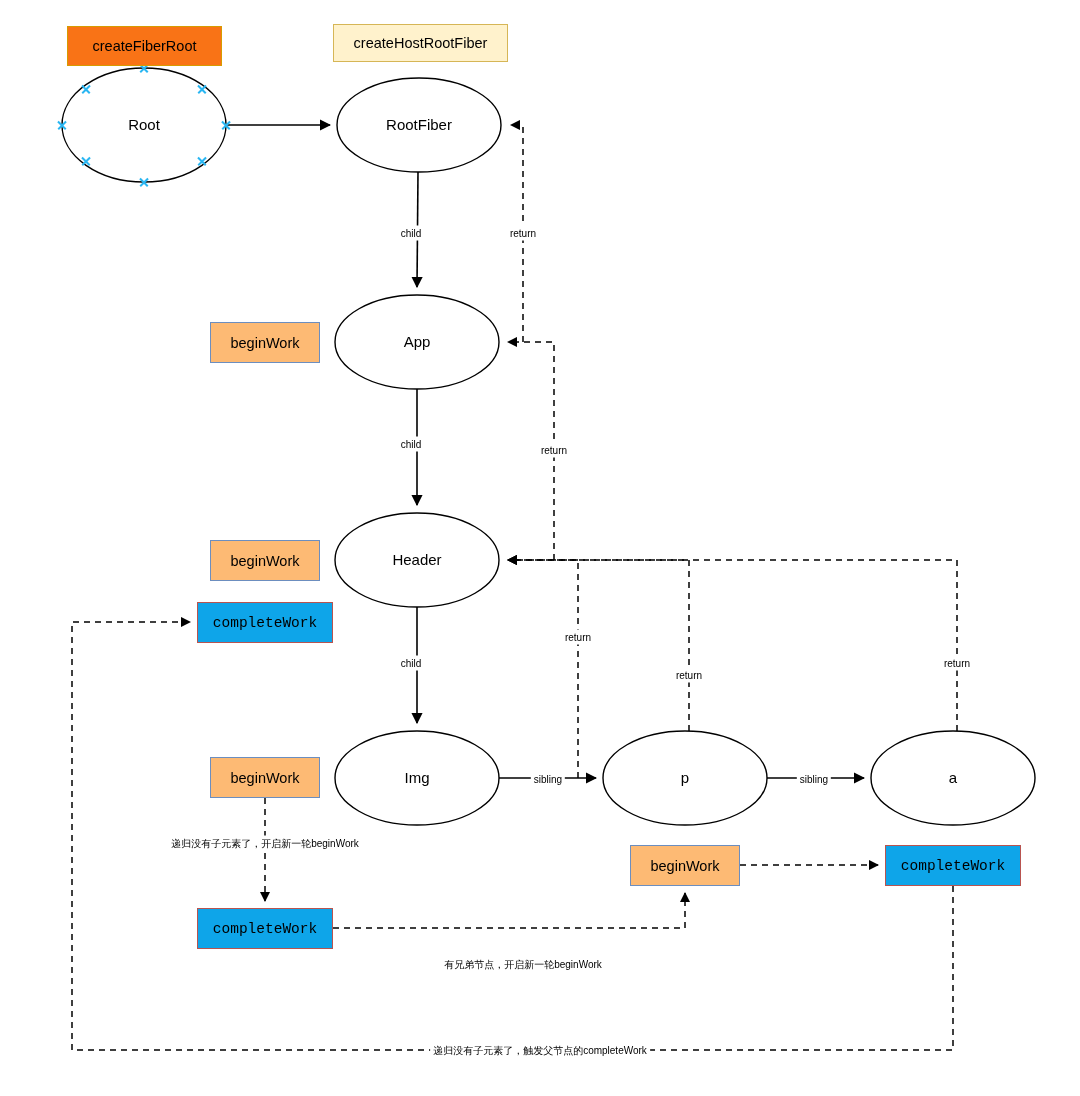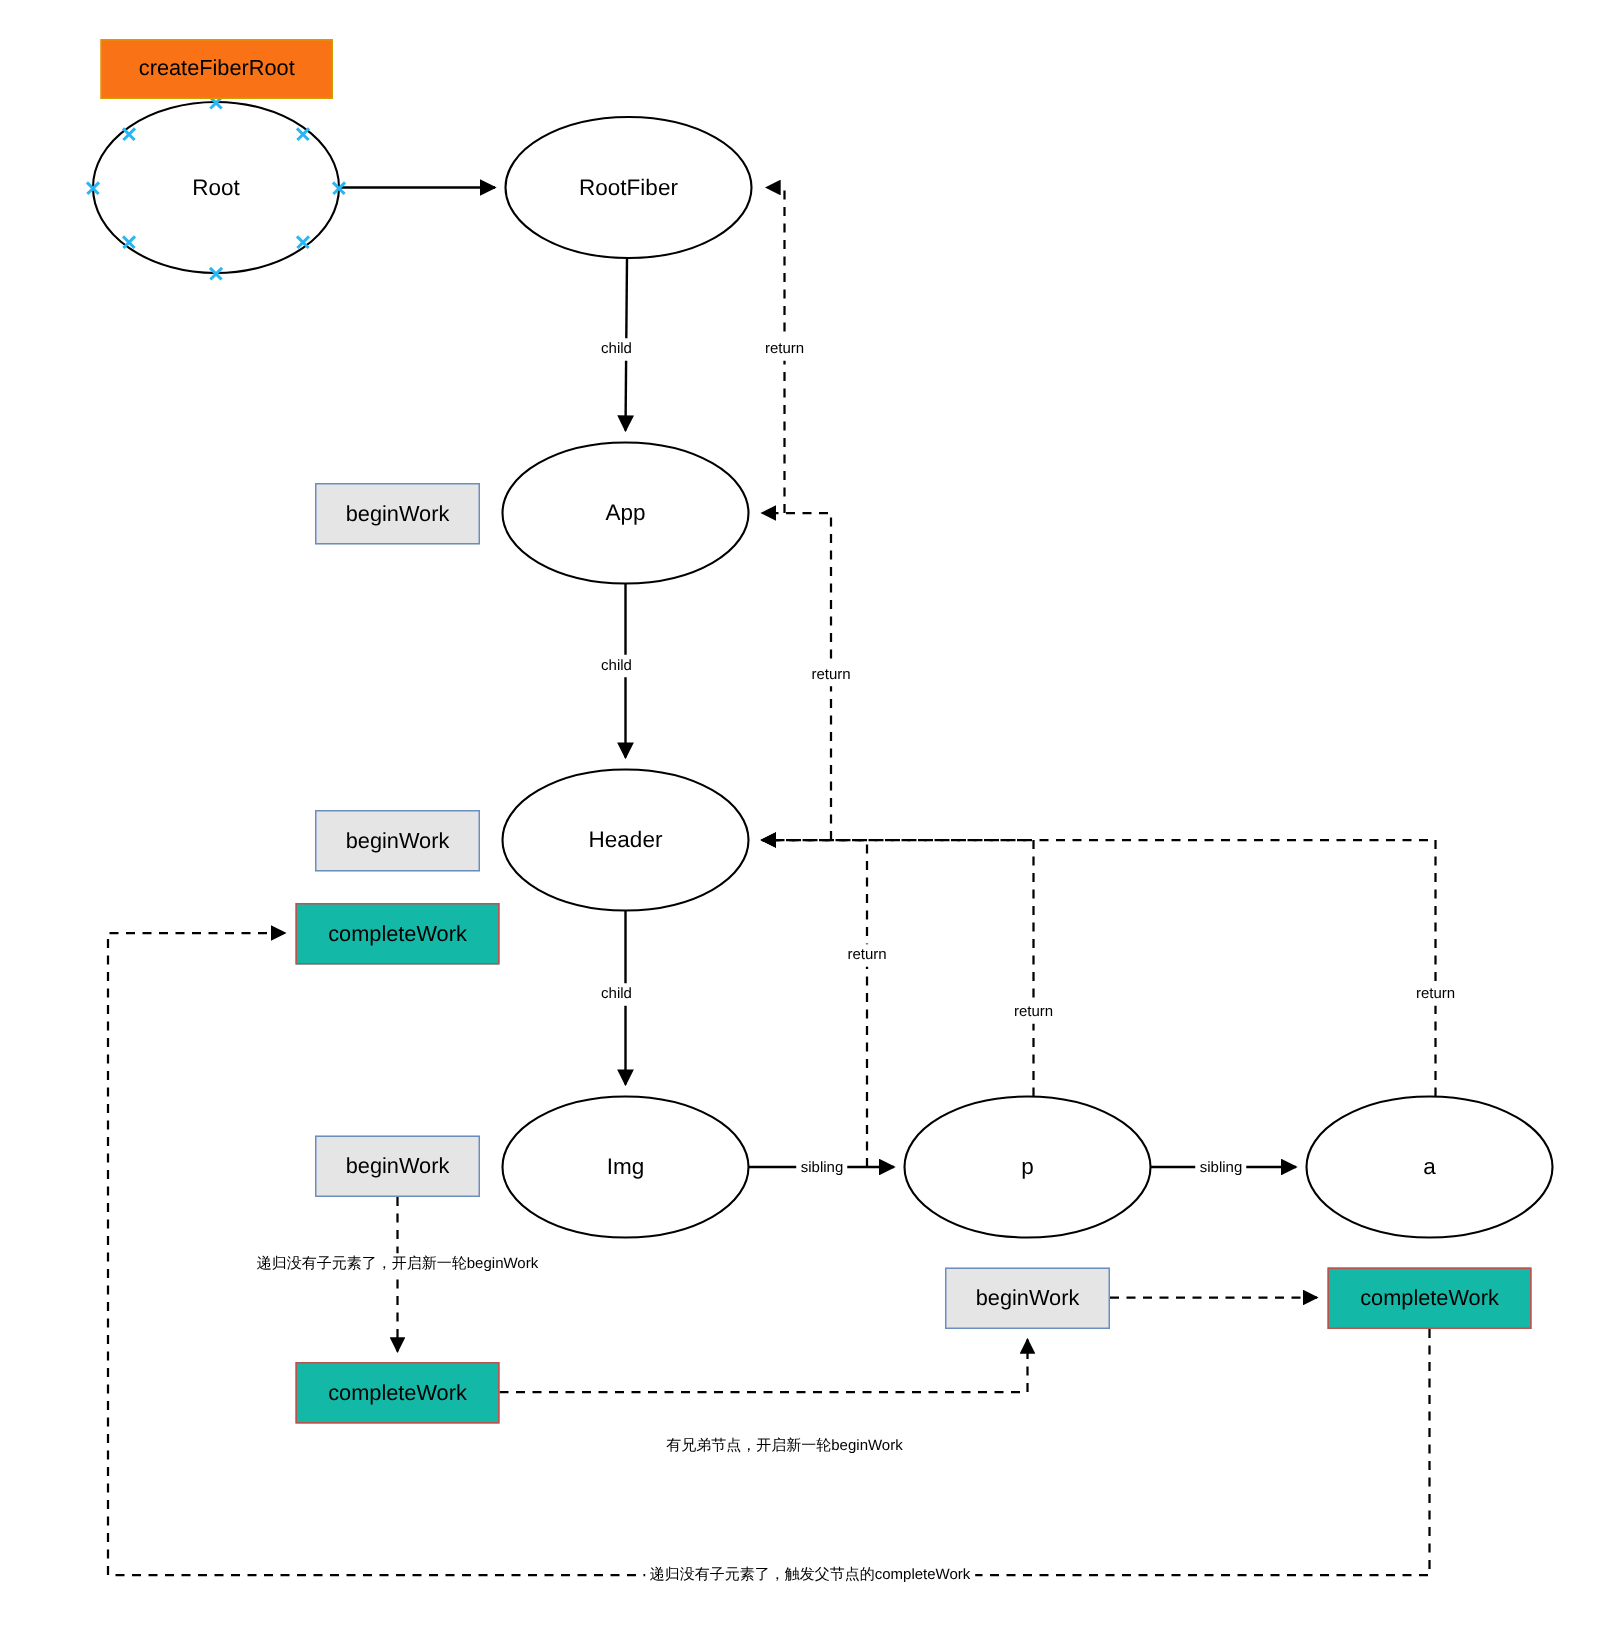--- a/index.html
+++ b/index.html
@@ -47,26 +47,27 @@
     display: flex;
     align-items: center;
     justify-content: center;
     font-size: 14.5px;
     color: #000000;
     border-style: solid;
     border-width: 1px;
     white-space: nowrap;
   }
   .tag-begin {
-    background: #e5e5e5;
+    background: #fdba74;
     border-color: #6c8ebf;
   }
   .tag-complete {
-    background: #14b8a6;
+    background: #0ea5e9;
     border-color: #b85450;
+    font-family: Liberation Mono, monospace;
   }
   .tag-orange {
     background: #f97316;
     border-color: #d79b00;
   }
   .tag-yellow {
     background: #fff2cc;
     border-color: #d6b656;
   }
   .handle {
@@ -169,20 +170,21 @@
     <span class="handle" style="left:226px; top:125px;"></span>
     <span class="handle" style="left:202px; top:161px;"></span>
     <span class="handle" style="left:144px; top:182px;"></span>
     <span class="handle" style="left:86px;  top:161px;"></span>
     <span class="handle" style="left:62px;  top:125px;"></span>
     <span class="handle" style="left:86px;  top:89px;"></span>
   </div>
 
   <div class="tag-box tag-orange" style="left:67px; top:26px; width:155px; height:40px;">createFiberRoot</div>
 
+  <div class="tag-box tag-yellow" style="left:333px; top:24px; width:175px; height:38px;">createHostRootFiber</div>
 
   <div class="tag-box tag-begin" style="left:210px; top:322px; width:110px; height:41px;">beginWork</div>
 
   <div class="tag-box tag-begin" style="left:210px; top:540px; width:110px; height:41px;">beginWork</div>
 
   <div class="tag-box tag-complete" style="left:197px; top:602px; width:136px; height:41px;">completeWork</div>
 
   <div class="tag-box tag-begin" style="left:210px; top:757px; width:110px; height:41px;">beginWork</div>
 
   <div class="tag-box tag-complete" style="left:197px; top:908px; width:136px; height:41px;">completeWork</div>

